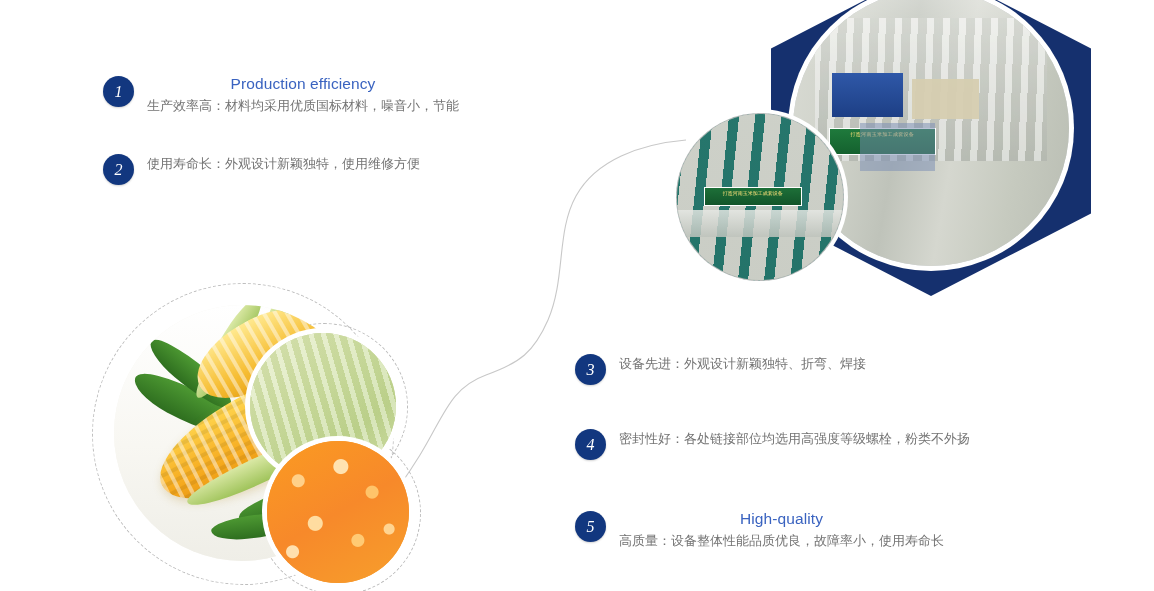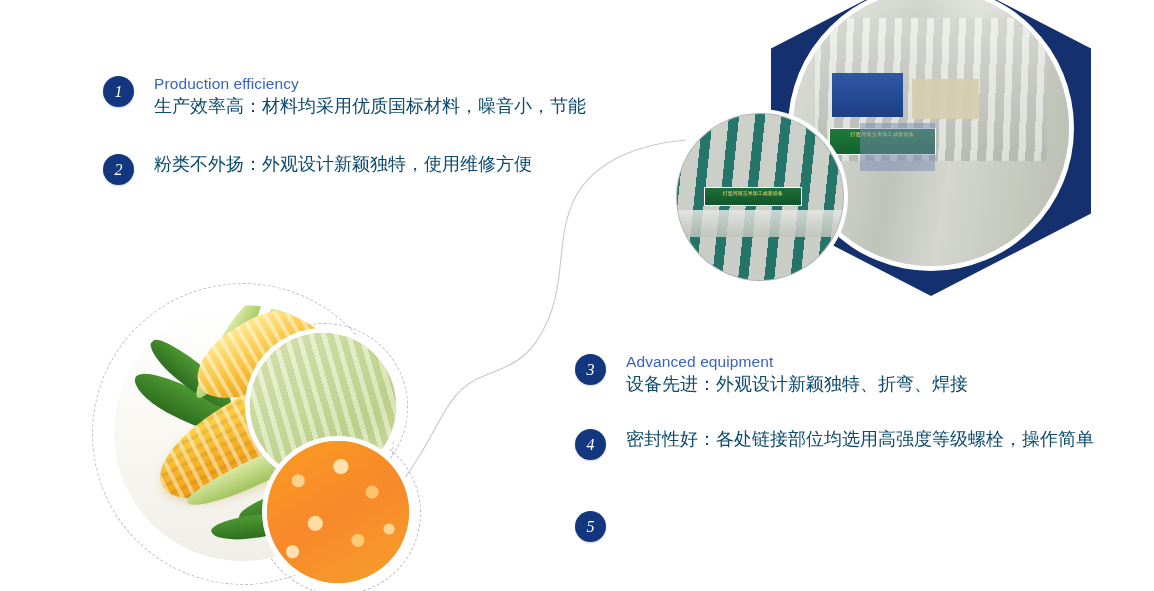--- a/index.html
+++ b/index.html
@@ -17,27 +17,27 @@
   .badge{
     width:31px;height:31px;border-radius:50%;
     background:#12377f;
     color:#ffffff;
     font-family:"Liberation Serif","DejaVu Serif",serif;
     font-style:italic;font-size:16px;font-weight:400;
     display:flex;align-items:center;justify-content:center;
     flex:0 0 auto;margin-top:2px;
     box-shadow:0 1px 2px rgba(0,0,0,.18);
   }
-  .ftext{margin-left:20px;}
+  .ftext{margin-left:13px;text-align:center;}
   .ftitle{
     color:#3a63c0;font-size:15.5px;line-height:20px;
     letter-spacing:.1px;white-space:nowrap;
   }
   .fdesc{
-    color:#0c4a6e;font-size:18px;line-height:22px;
+    color:#737373;font-size:13px;line-height:22px;
     white-space:nowrap;margin-top:1px;
   }
 
   
   #f1{left:103px;top:74px;}
   #f2{left:103px;top:152px;}
   
   #f3{left:575px;top:352px;}
   #f4{left:575px;top:427px;}
   #f5{left:575px;top:509px;}
@@ -235,36 +235,39 @@
     <div class="badge">1</div>
     <div class="ftext">
       <div class="ftitle">Production efficiency</div>
       <div class="fdesc">生产效率高：材料均采用优质国标材料，噪音小，节能</div>
     </div>
   </div>
 
   <div class="feature" id="f2">
     <div class="badge">2</div>
     <div class="ftext">
-      <div class="fdesc">粉类不外扬：外观设计新颖独特，使用维修方便</div>
+      <div class="fdesc">使用寿命长：外观设计新颖独特，使用维修方便</div>
     </div>
   </div>
 
   <div class="feature" id="f3">
     <div class="badge">3</div>
     <div class="ftext">
-      <div class="ftitle">Advanced equipment</div>
       <div class="fdesc">设备先进：外观设计新颖独特、折弯、焊接</div>
     </div>
   </div>
 
   <div class="feature" id="f4">
     <div class="badge">4</div>
     <div class="ftext">
-      <div class="fdesc">密封性好：各处链接部位均选用高强度等级螺栓，操作简单</div>
+      <div class="fdesc">密封性好：各处链接部位均选用高强度等级螺栓，粉类不外扬</div>
     </div>
   </div>
 
   <div class="feature" id="f5">
     <div class="badge">5</div>
+    <div class="ftext">
+      <div class="ftitle">High-quality</div>
+      <div class="fdesc">高质量：设备整体性能品质优良，故障率小，使用寿命长</div>
+    </div>
   </div>
 
 </div>
 
 </body></html>

